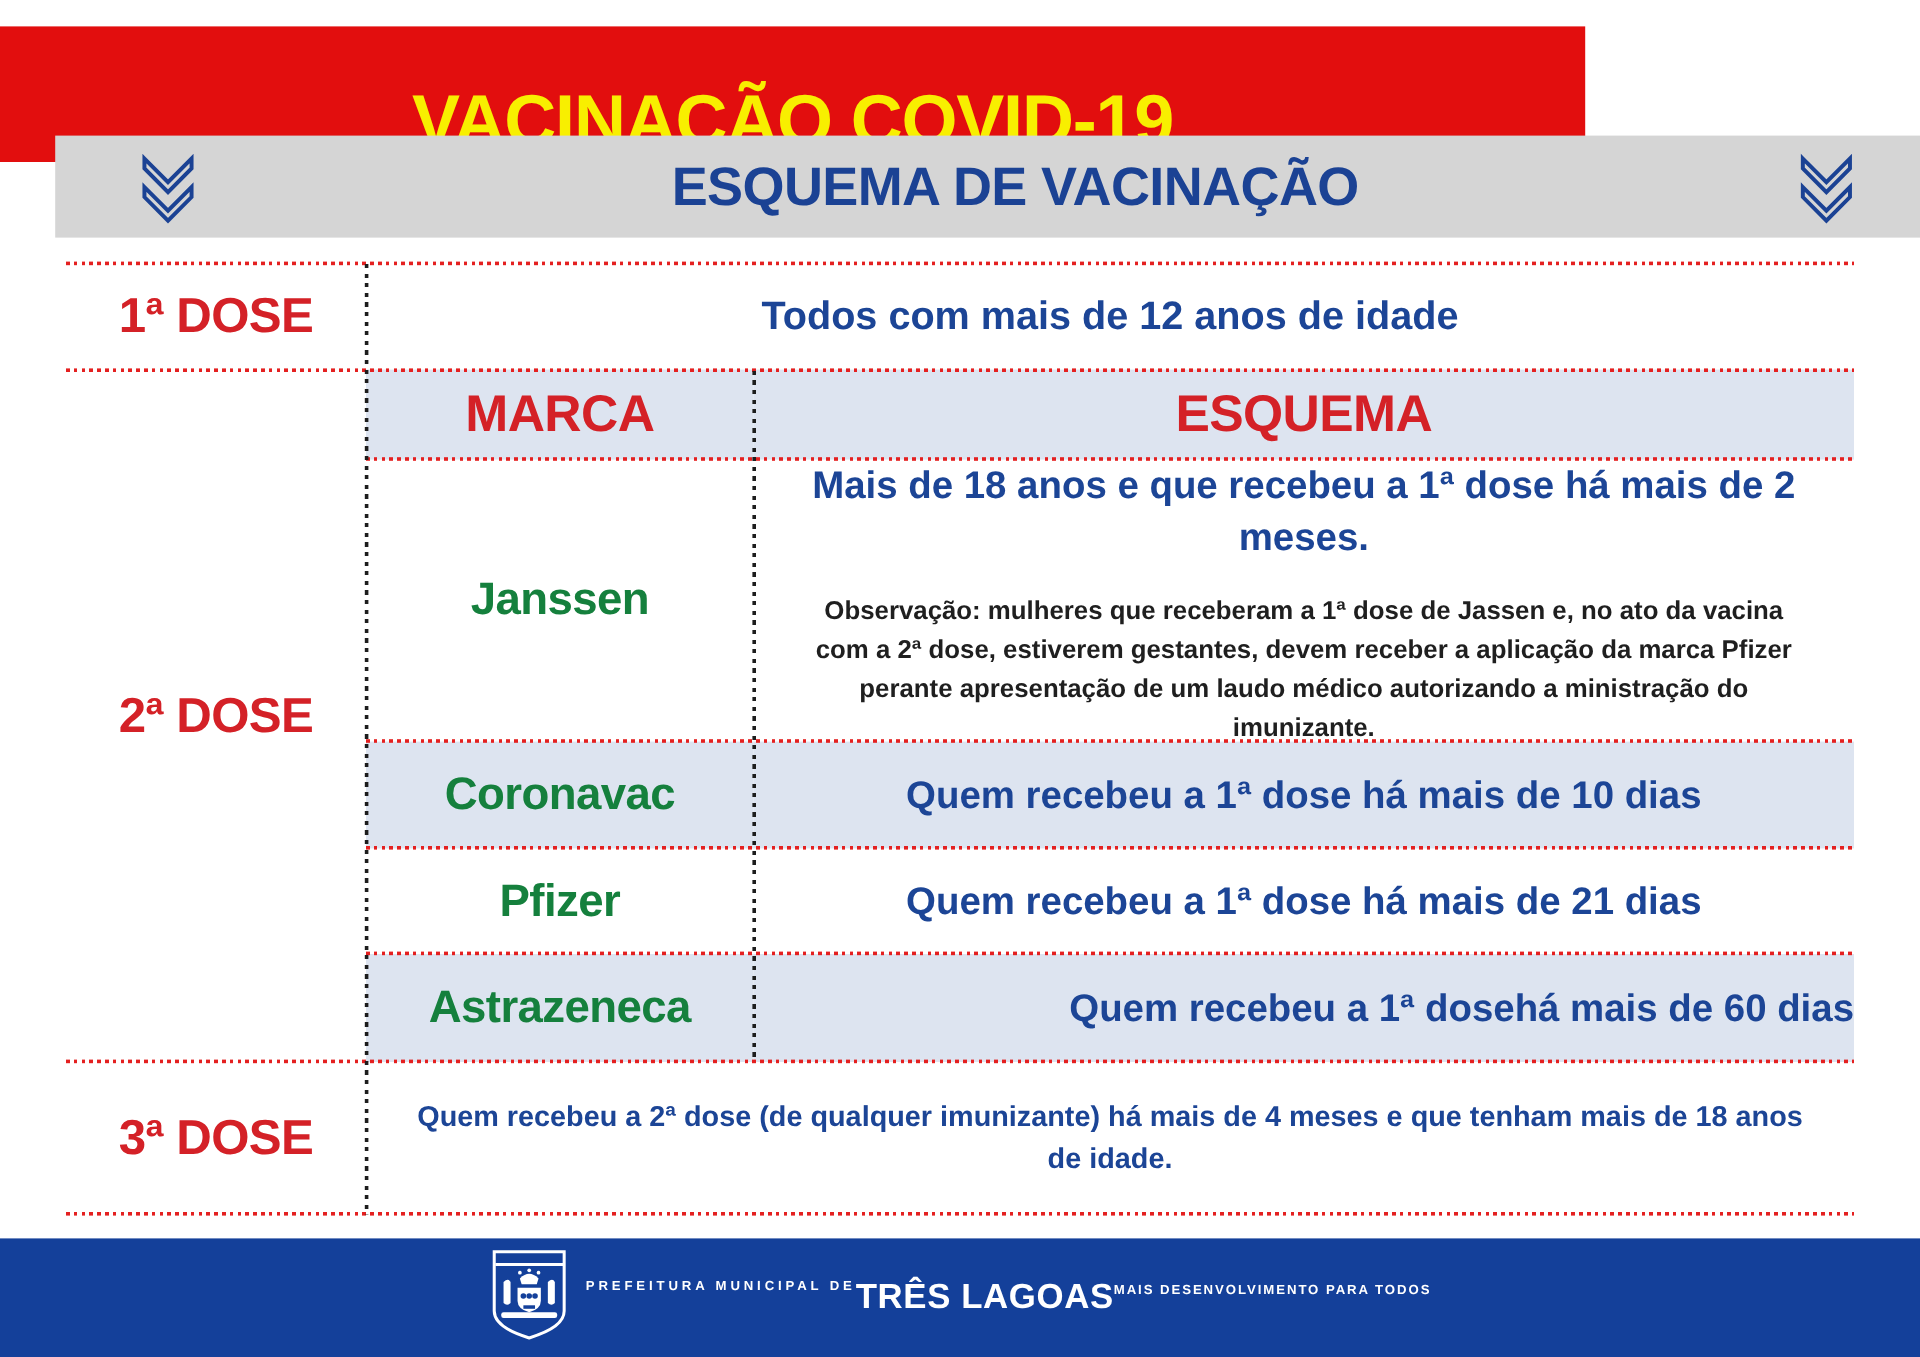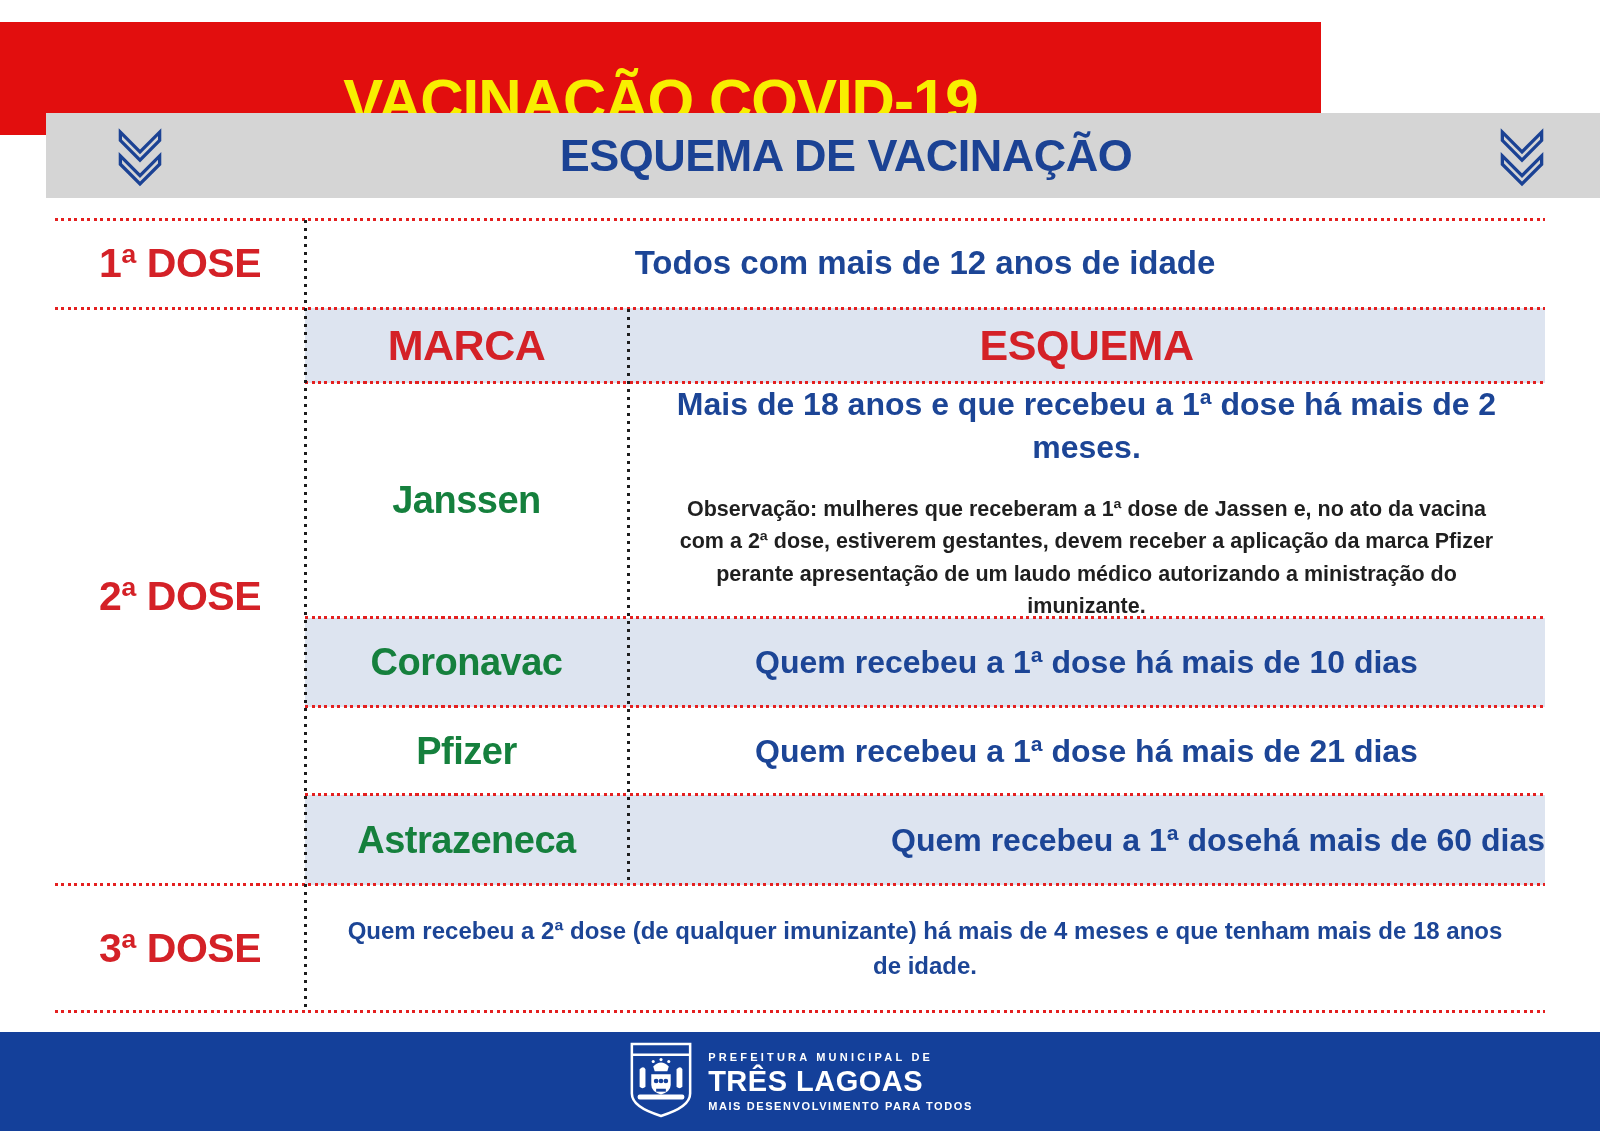--- a/index.html
+++ b/index.html
@@ -63,21 +63,21 @@
     position:absolute; width:3px;
     background-image:repeating-linear-gradient(to bottom,#1d1d1d 0 3.5px, transparent 3.5px 8px);
   }
 
   
   .footer {
     position:absolute; left:0; top:1032px; width:1600px; height:99px;
     background:#14409a; display:flex; align-items:center; justify-content:center;
   }
   .logo { display:flex; align-items:center; gap:13px; }
-  .logo-text { display:flex; flex-direction:column; color:#ffffff; }
+  .logo-text { display:flex; color:#ffffff; }
   .logo-top    { font-size:11px; font-weight:600; letter-spacing:3.2px; margin-bottom:3px; }
   .logo-name   { font-size:29px; font-weight:800; letter-spacing:0.5px; line-height:1.05; }
   .logo-slogan { font-size:11px; font-weight:700; letter-spacing:1.6px; margin-top:3px; }
 </style>
 </head>
 <body>
 
 <div class="page">
 
   <header class="red-banner">

